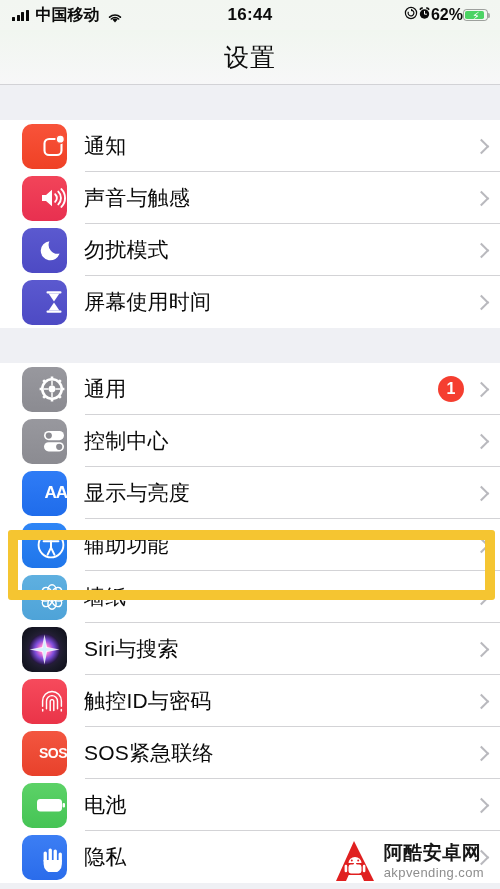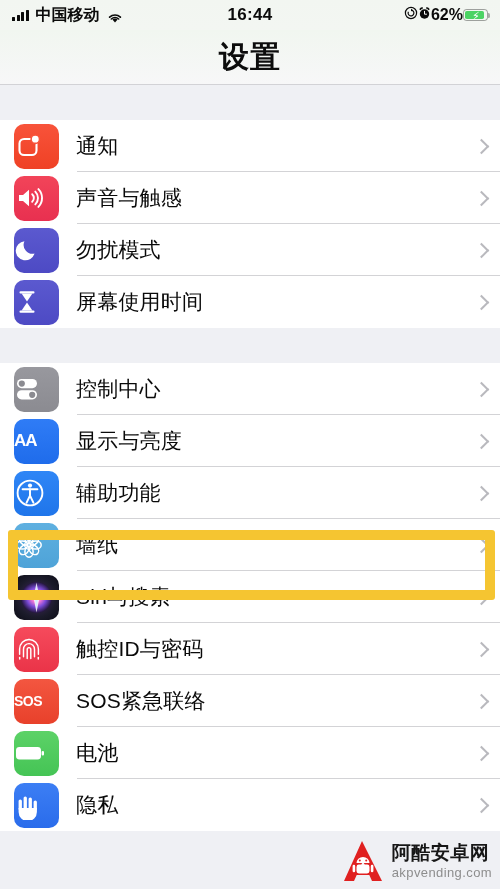--- a/index.html
+++ b/index.html
@@ -61,42 +61,42 @@
     color:#ffffff; line-height:12px; font-weight:bold;
   }
 
   
   .navbar {
     height:55px;
     background:linear-gradient(to bottom,#f1f6f0,#f7f7f8);
     display:flex; align-items:center; justify-content:center;
     border-bottom:1px solid #d2d2d6;
   }
-  .navtitle { font-size:30px; font-weight:bold; color:#0c0c0c; letter-spacing:1px; }
+  .navtitle { font-size:25px; font-weight:normal; color:#0c0c0c; letter-spacing:1px; }
 
   
   .scroll { position:relative; height:804px; background:#eff0f4; }
   .gap { height:35px; background:#eff0f4; }
-  .group { background:#ffffff; }
+  .group { background:#ffffff;padding-left:8px; }
   .row {
     position:relative;
     display:flex; align-items:center;
     height:52px;
     padding-left:14px; padding-right:14px;
     background:#ffffff;
   }
   .row .sep {
     position:absolute; left:77px; right:0; bottom:0;
     height:1px; background:#d3d3d6;
   }
   .row:last-child .sep { display:none; }
   .icon {
     width:45px; height:45px; min-width:45px;
     border-radius:10px;
-    display:flex; align-items:center; justify-content:flex-start;
+    display:flex; align-items:center; justify-content:flex-end;
     position:relative; overflow:hidden;
   }
   .label {
     margin-left:17px;
     font-size:21px; color:#0a0a0a;
     letter-spacing:.2px; white-space:nowrap;
   }
   .rowright { margin-left:auto; display:flex; align-items:center; gap:12px; }
   .badge {
     min-width:26px; height:26px; border-radius:13px;
@@ -140,21 +140,21 @@
     position:absolute;
     left:8px; top:530px; width:487px; height:70px;
     border:10px solid #f5c531;
     border-radius:3px;
     pointer-events:none;
     z-index:30;
   }
 
   
   .watermark {
-    position:absolute; right:8px; bottom:6px;
+    position:absolute; right:16px; bottom:6px;
     display:flex; align-items:center; gap:6px;
     z-index:40;
   }
   .wm-logo { width:46px; height:44px; position:relative; }
   .wm-text { display:flex; flex-direction:column; line-height:1; }
   .wm-cn { font-size:19px; font-weight:bold; color:#171717; letter-spacing:.5px; }
   .wm-url { font-size:13px; color:#8d8d8d; letter-spacing:.4px; margin-top:4px; }
 </style>
 </head>
 <body>
@@ -272,20 +272,44 @@
         </div>
 
       </div>
 
     </div>
 
     <div class="gap"></div>
 
     <div class="group">
 
+      <div class="row">
+        <div class="icon ic-general">
+          <svg width="30" height="30" viewBox="0 0 30 30">
+            <g fill="#fff">
+              <circle cx="15" cy="15" r="11"></circle>
+            </g>
+            <g stroke="#fff" stroke-width="2.6">
+              <path d="M15 2.6 v2.8 M15 24.6 v2.8 M2.6 15 h2.8 M24.6 15 h2.8
+                       M6.2 6.2 l2 2 M21.8 21.8 l2 2 M23.8 6.2 l-2 2 M8.2 21.8 l-2 2"></path>
+            </g>
+            <circle cx="15" cy="15" r="8.4" fill="#8b8b91"></circle>
+            <circle cx="15" cy="15" r="3.4" fill="#fff"></circle>
+            <g stroke="#fff" stroke-width="1.5">
+              <path d="M15 6.6 v5 M15 18.4 v5 M6.6 15 h5 M18.4 15 h5"></path>
+            </g>
+          </svg>
+        </div>
+        <div class="label">通用</div>
+        <div class="rowright">
+          <span class="badge">1</span>
+          <span class="chev"></span>
+        </div>
+        <div class="sep"></div>
+      </div>
 
       <div class="row">
         <div class="icon ic-control">
           <svg width="26" height="28" viewBox="0 0 26 28">
             <rect x="3" y="4" width="20" height="9.2" rx="4.6" fill="#fff"></rect>
             <circle cx="7.8" cy="8.6" r="3.1" fill="#8b8b91"></circle>
             <rect x="3" y="15.2" width="20" height="9.2" rx="4.6" fill="#fff"></rect>
             <circle cx="18.2" cy="19.8" r="3.1" fill="#8b8b91"></circle>
           </svg>
         </div>

